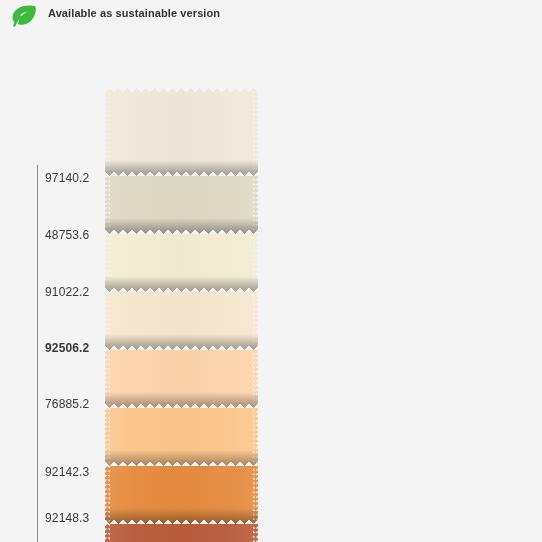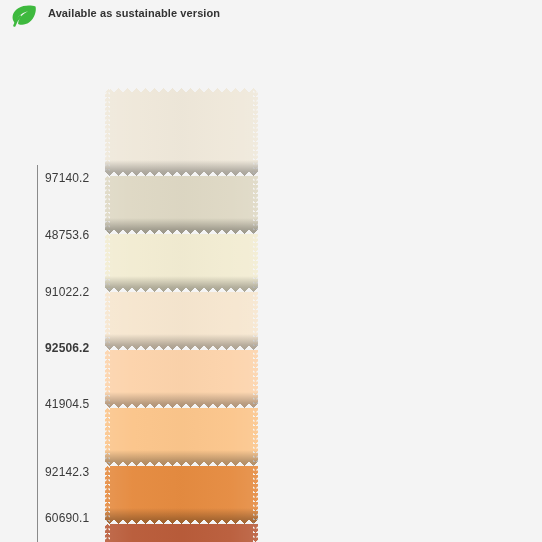--- a/index.html
+++ b/index.html
@@ -185,23 +185,23 @@
   <span id="header-label">Available as sustainable version</span>
 </div>
 
 <div class="column" id="column-left">
   <div class="rail-line" id="rail-line-left"></div>
   <div class="code-rail" id="rail-left">
       <div class="code-label" style="left: 8px; top: 171px;">97140.2</div>
       <div class="code-label" style="left: 8px; top: 228px;">48753.6</div>
       <div class="code-label" style="left: 8px; top: 285px;">91022.2</div>
       <div class="code-label" style="left: 8px; top: 341px; font-weight: bold;">92506.2</div>
-      <div class="code-label" style="left: 8px; top: 397px;">41904.5</div>
+      <div class="code-label" style="left: 8px; top: 397px;">76885.2</div>
       <div class="code-label" style="left: 8px; top: 465px;">92142.3</div>
-      <div class="code-label" style="left: 8px; top: 511px;">60690.1</div>
+      <div class="code-label" style="left: 8px; top: 511px;">92148.3</div>
     </div>
   <div class="swatch-stack" id="stack-left">
       <div class="swatch" style="top: 0px; height: 88px; z-index: 1;">
         <div class="swatch-body" style="background: rgb(239, 232, 218);"></div>
         <div class="swatch-sheen"></div>
         <div class="swatch-shade"></div>
         <div class="swatch-hem"></div>
         <div class="swatch-top-hem"></div>
       </div>
       <div class="swatch" style="top: 88px; height: 58px; z-index: 2;">

